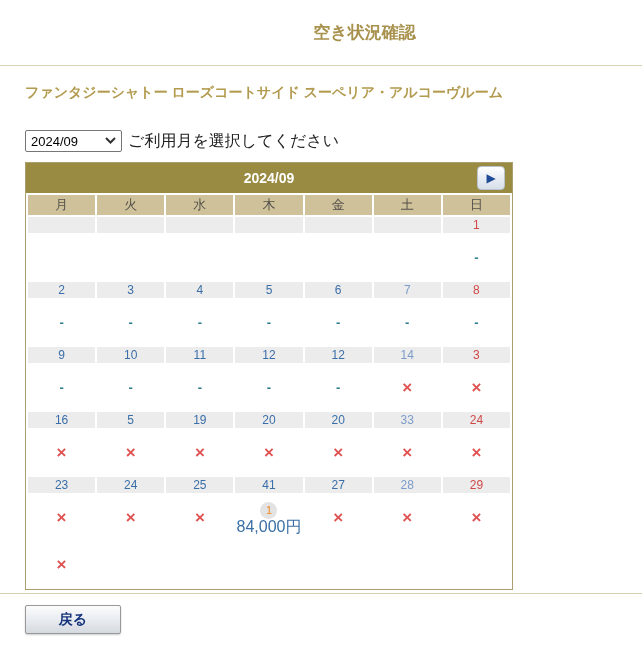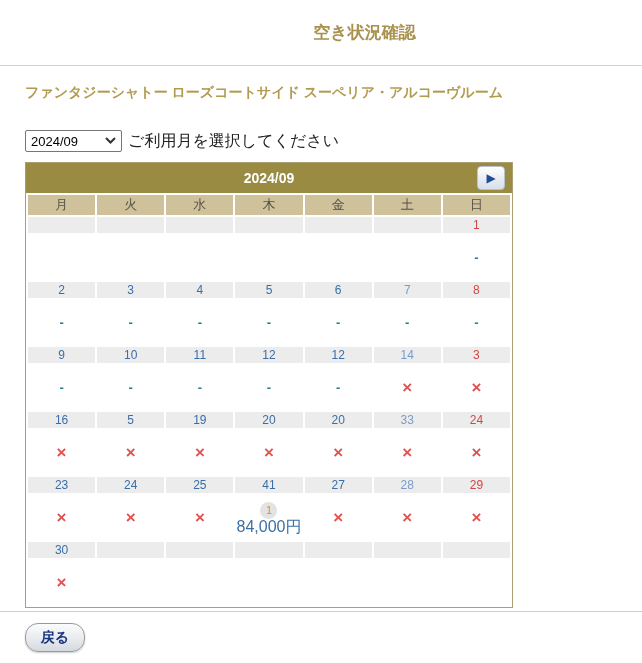--- a/index.html
+++ b/index.html
@@ -140,24 +140,24 @@
   }
   
   .bottom-divider {
     margin-top: 3px;
     border: none;
     border-top: 1px solid #d6cfb4;
     width: 100%;
   }
   .back-btn {
     margin: 11px 0 0 25px;
-    width: 60px; height: 29px;
+    width: 96px; height: 29px;
     background: linear-gradient(180deg, #fbfcfd 0%, #e9ecf0 50%, #d5dae0 100%);
     border: 1px solid #999999;
-    border-radius: 13px;
+    border-radius: 2px;
     box-shadow: 0 1px 2px rgba(0,0,0,0.2);
     color: #17357d;
     font-family: inherit;
     font-size: 14px;
     font-weight: bold;
     cursor: pointer;
   }
 </style>
 </head>
 <body>
@@ -290,29 +290,20 @@
     <div class="avail-cell x">×</div>
     <div class="avail-cell special">
       <span class="badge-circle">1</span>
       <span class="price-label">84,000円</span>
     </div>
     <div class="avail-cell x">×</div>
     <div class="avail-cell x">×</div>
     <div class="avail-cell x">×</div>
   </div>
 
-  <div class="row dates-row">
-    <div>30</div>
-    <div></div>
-    <div></div>
-    <div></div>
-    <div></div>
-    <div></div>
-    <div></div>
-  </div>
   <div class="row avail-row">
     <div class="avail-cell x">×</div>
     <div class="avail-cell"></div>
     <div class="avail-cell"></div>
     <div class="avail-cell"></div>
     <div class="avail-cell"></div>
     <div class="avail-cell"></div>
     <div class="avail-cell"></div>
   </div>
 </div>

